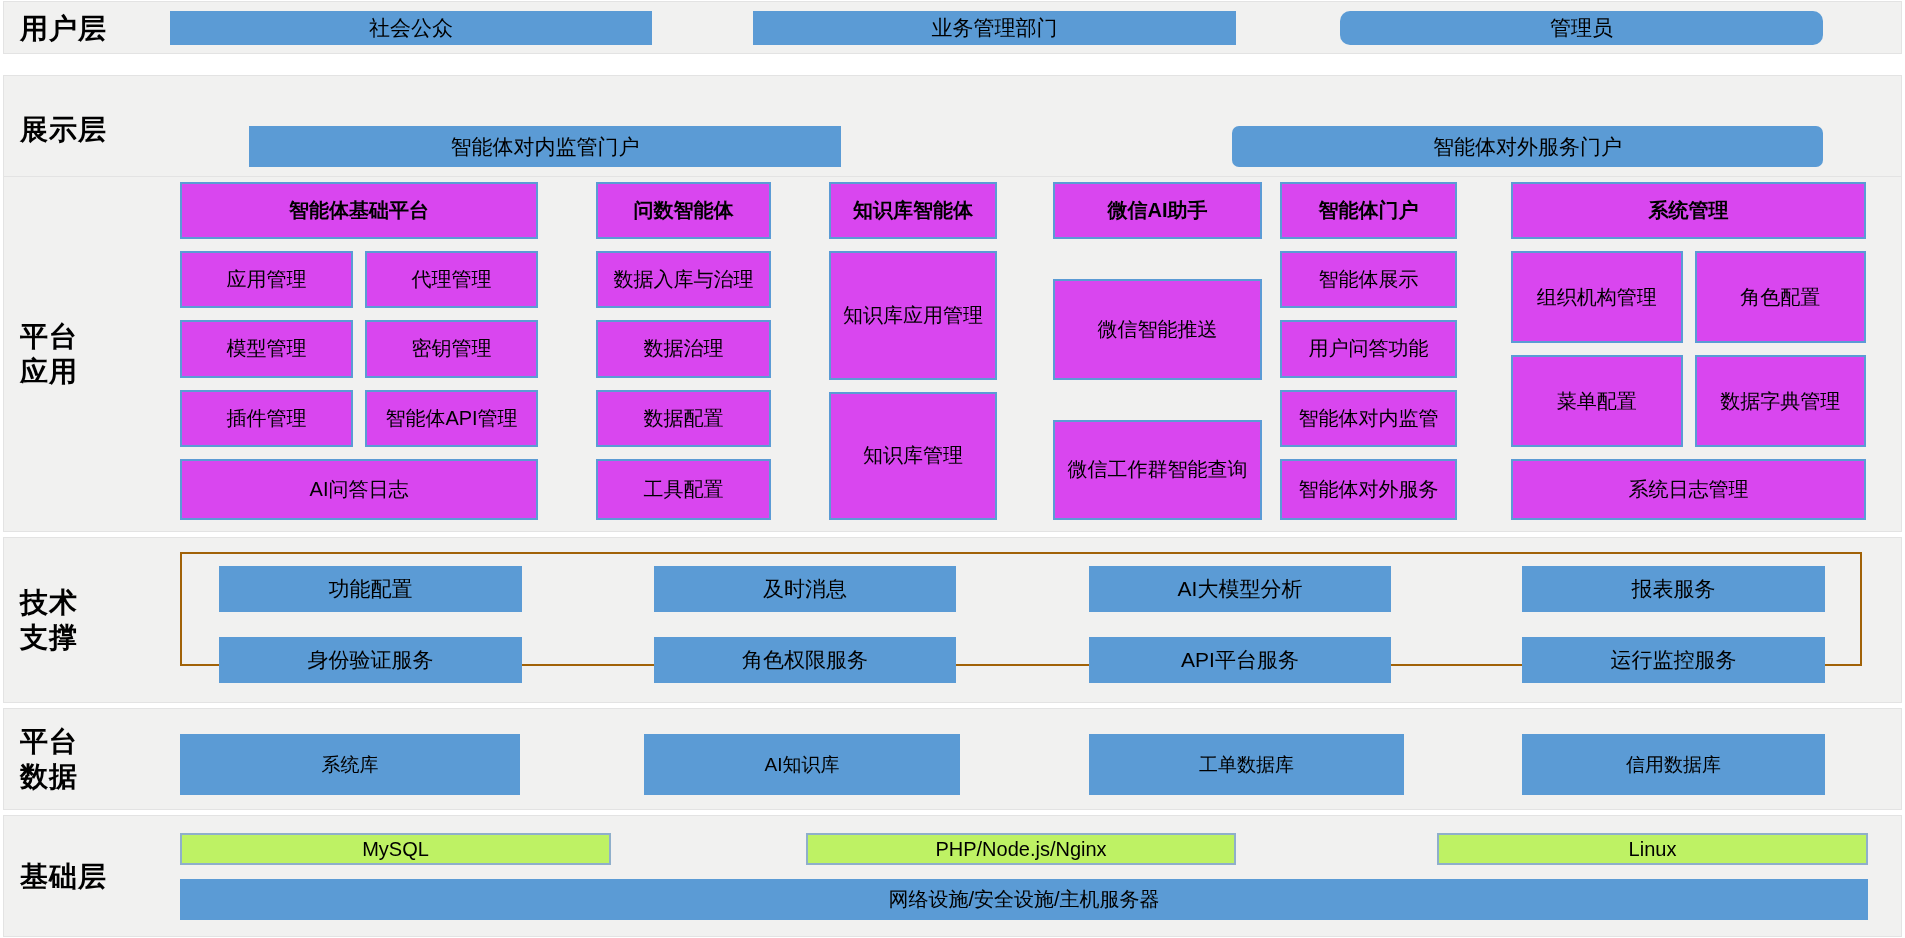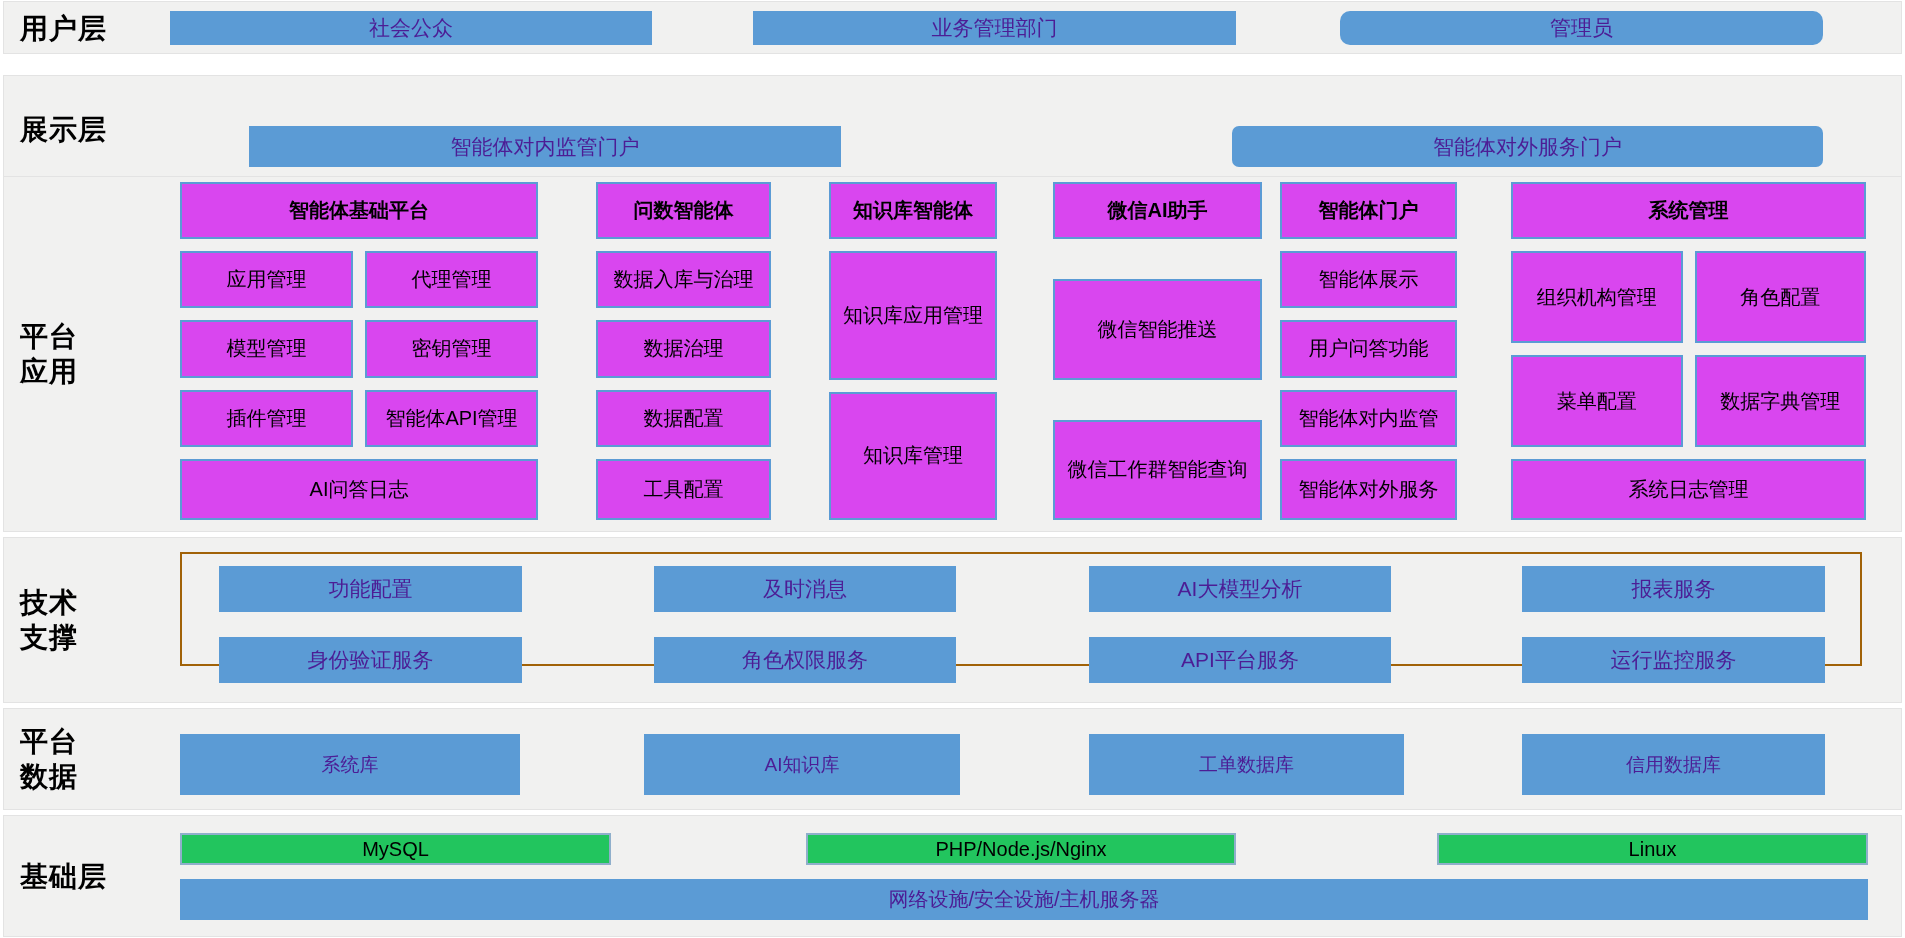--- a/index.html
+++ b/index.html
@@ -7,21 +7,21 @@
   #stage {
     position:relative; width:1905px; height:938px; background:#ffffff;
     outline:1px solid #cfcfcf; overflow:hidden;
   }
   .band { position:absolute; left:4px; width:1897px; background:#f1f1f0; box-shadow:0 0 0 1px #e3e3e3; }
   .band-label {
     position:absolute; left:16px; top:50%; transform:translateY(-50%);
     font-size:28px; font-weight:bold; line-height:1.25; letter-spacing:1px; white-space:pre-line;
   }
   .blue-box {
-    position:absolute; background:#5B9BD5; color:#4c1d95;
+    position:absolute; background:#5B9BD5; color:#000000;
     display:flex; align-items:center; justify-content:center;
     font-size:21px; text-align:center;
   }
   .gray-box {
     background:#d946ef; border:2px solid #5B9BD5; box-sizing:border-box;
     display:flex; align-items:center; justify-content:center;
     font-size:20px; text-align:center; line-height:1.25; padding:2px 6px;
   }
   .hdr { font-weight:bold; }
   
@@ -32,21 +32,21 @@
   .col4 { left:1049px; width:209px; grid-template-rows:57px 1fr 1fr;gap:40px; }
   .col5 { left:1276px; width:177px; grid-template-rows:57px 1fr 1fr 1fr 61px; }
   .col6 { left:1507px; width:355px; grid-template-columns:1fr 1fr; grid-template-rows:57px 1fr 1fr 61px; }
   .span2 { grid-column:1 / span 2; }
   
   .tech-frame { position:absolute; left:176px; top:14px; width:1682px; height:114px;
                 border:2px solid #a16207; box-sizing:border-box; }
   .tech-frame .blue-box { height:46px; }
   
   .base-gray {
-    position:absolute; background:#22c55e; border:2px solid #8fafcb; box-sizing:border-box;
+    position:absolute; background:#bef264; border:2px solid #8fafcb; box-sizing:border-box;
     display:flex; align-items:center; justify-content:center; font-size:20px;
   }
 </style>
 </head>
 <body>
 
 <div id="stage">
 
   <div class="band" style="top:2px; height:51px;">
     <div class="band-label">用户层</div>

